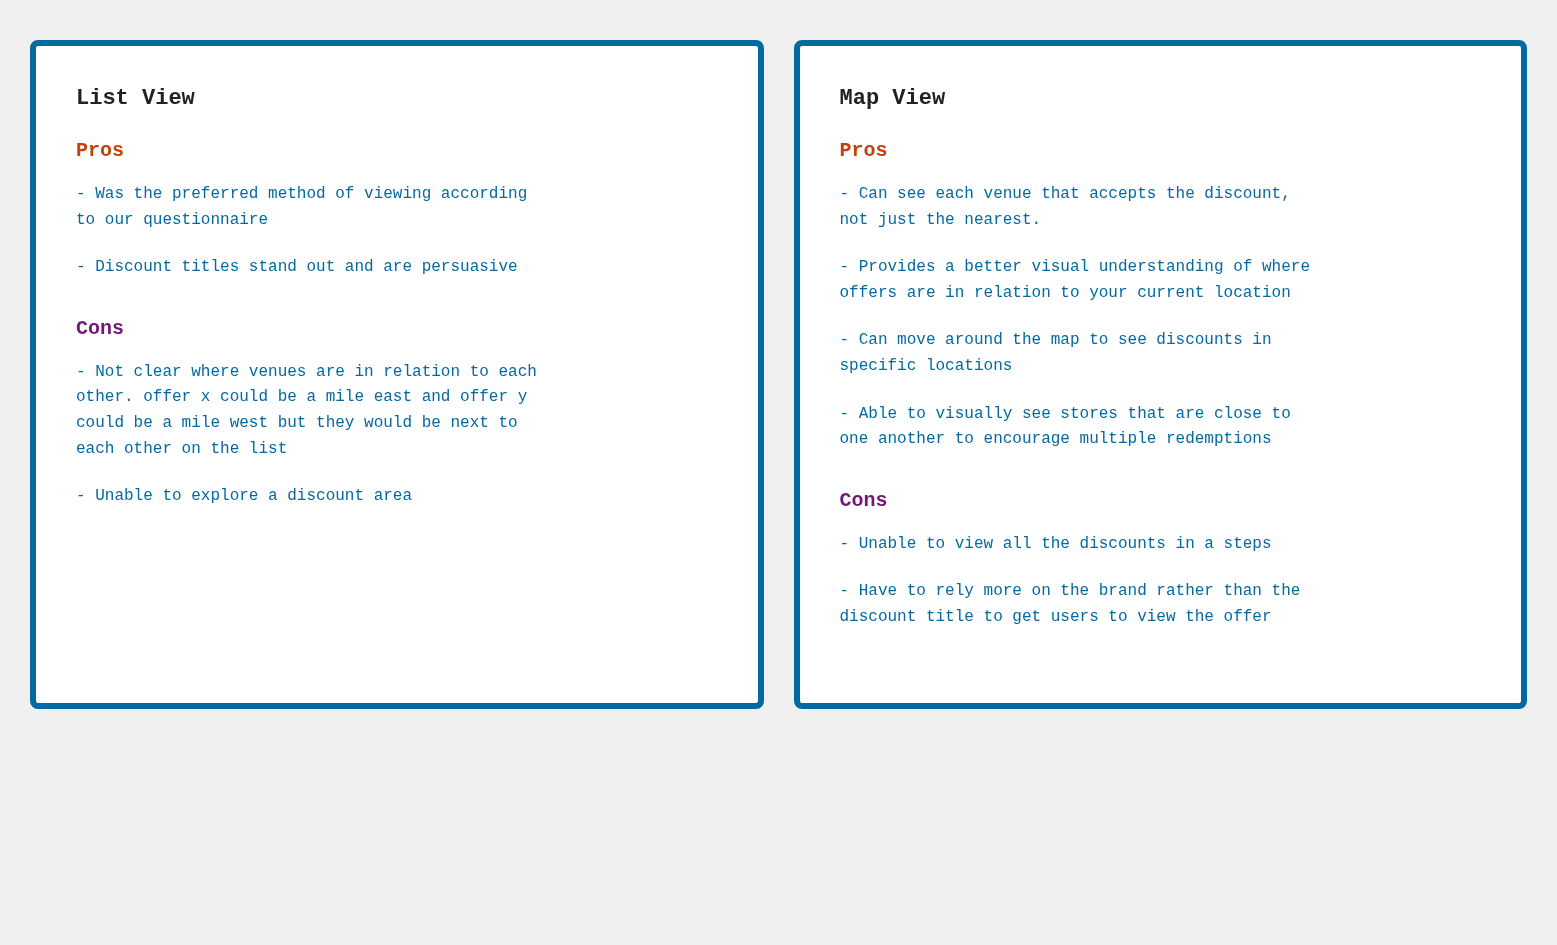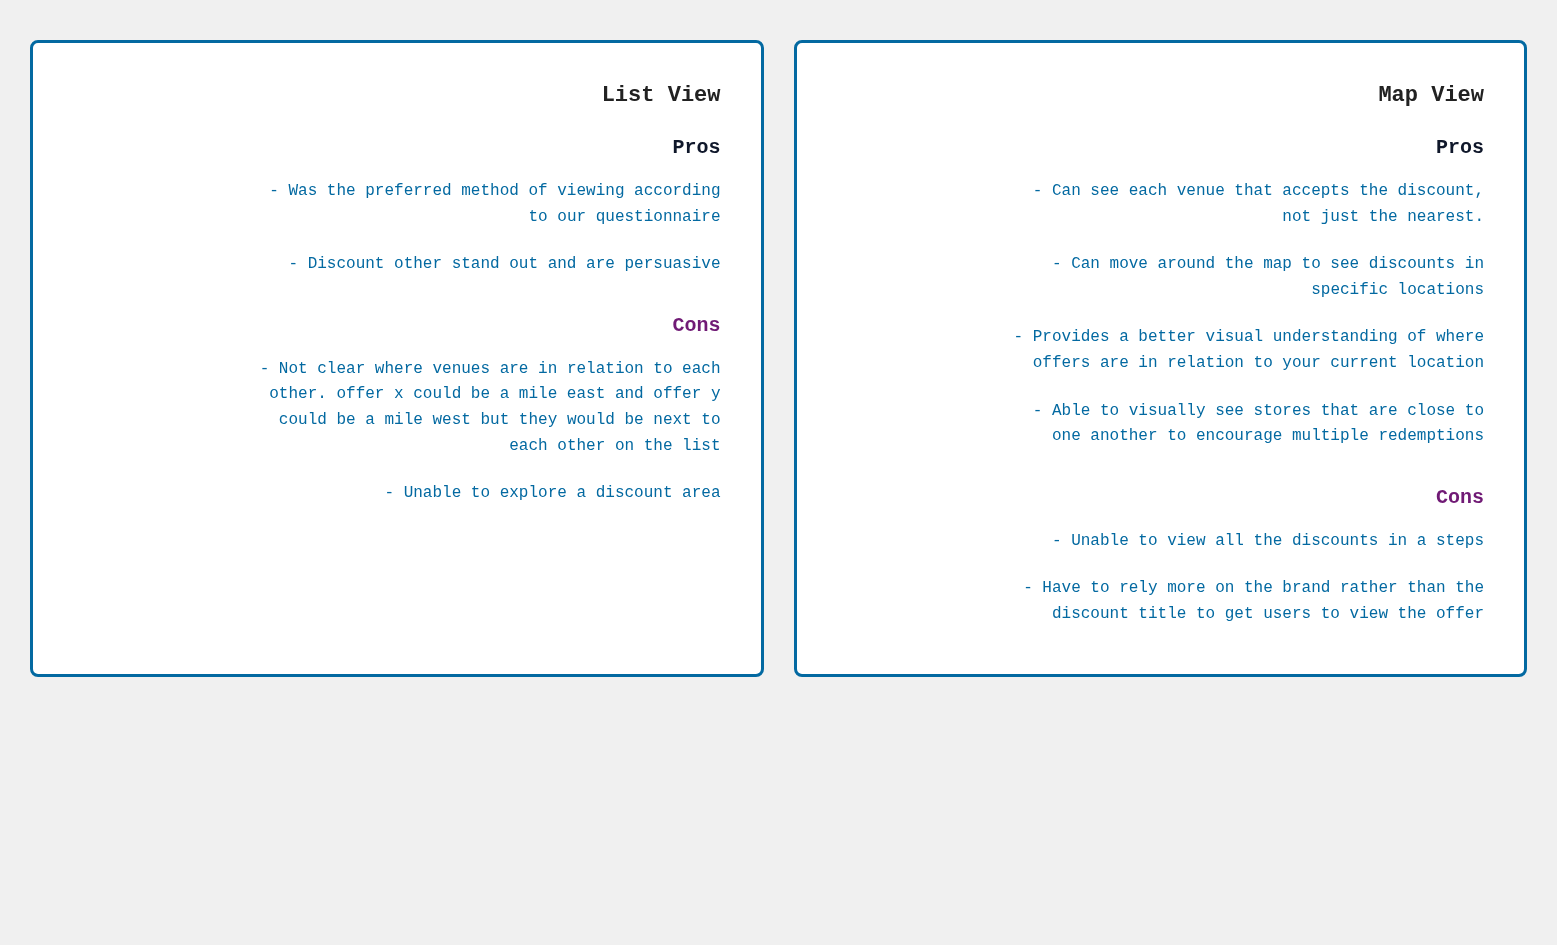--- a/index.html
+++ b/index.html
@@ -20,44 +20,43 @@
 
     .container {
       display: flex;
       gap: 30px;
       width: 100%;
       max-width: 1500px;
     }
 
     .card {
       background: #ffffff;
-      border: 3px solid #0369a1;
+      border: 6px solid #0369a1;
       border-radius: 8px;
-      padding: 40px 40px 24px 40px;
+      padding: 40px 40px 50px 40px;
       flex: 1;
-      text-align: right;
     }
 
     .card-title {
       font-size: 22px;
       font-weight: bold;
       color: #222222;
       margin-bottom: 28px;
       font-family: 'Courier New', Courier, monospace;
     }
 
     .section-label {
       font-size: 20px;
       font-weight: bold;
       margin-bottom: 20px;
       font-family: 'Courier New', Courier, monospace;
     }
 
     .section-label.pros {
-      color: #0f172a;
+      color: #c2410c;
     }
 
     .section-label.cons {
       color: #701a75;
     }
 
     .bullet-item {
       font-size: 16px;
       color: #0369a1;
       line-height: 1.6;
@@ -77,38 +76,38 @@
 <body>
 
 <div class="container">
 
   <div class="card">
     <div class="card-title">List View</div>
 
     <div class="pros-section">
       <div class="section-label pros">Pros</div>
       <div class="bullet-item">- Was the preferred method of viewing according<br>  to our questionnaire</div>
-      <div class="bullet-item">- Discount other stand out and are persuasive</div>
+      <div class="bullet-item">- Discount titles stand out and are persuasive</div>
     </div>
 
     <div class="cons-section">
       <div class="section-label cons">Cons</div>
       <div class="bullet-item">- Not clear where venues are in relation to each<br>  other. offer x could be a mile east and offer y<br>  could be a mile west but they would be next to<br>  each other on the list</div>
       <div class="bullet-item">- Unable to explore a discount area</div>
     </div>
   </div>
 
   <div class="card">
     <div class="card-title">Map View</div>
 
     <div class="pros-section">
       <div class="section-label pros">Pros</div>
       <div class="bullet-item">- Can see each venue that accepts the discount,<br>  not just the nearest.</div>
+      <div class="bullet-item">- Provides a better visual understanding of where<br>  offers are in relation to your current location</div>
       <div class="bullet-item">- Can move around the map to see discounts in<br>  specific locations</div>
-      <div class="bullet-item">- Provides a better visual understanding of where<br>  offers are in relation to your current location</div>
       <div class="bullet-item">- Able to visually see stores that are close to<br>  one another to encourage multiple redemptions</div>
     </div>
 
     <div class="cons-section">
       <div class="section-label cons">Cons</div>
       <div class="bullet-item">- Unable to view all the discounts in a steps</div>
       <div class="bullet-item">- Have to rely more on the brand rather than the<br>  discount title to get users to view the offer</div>
     </div>
   </div>
 

